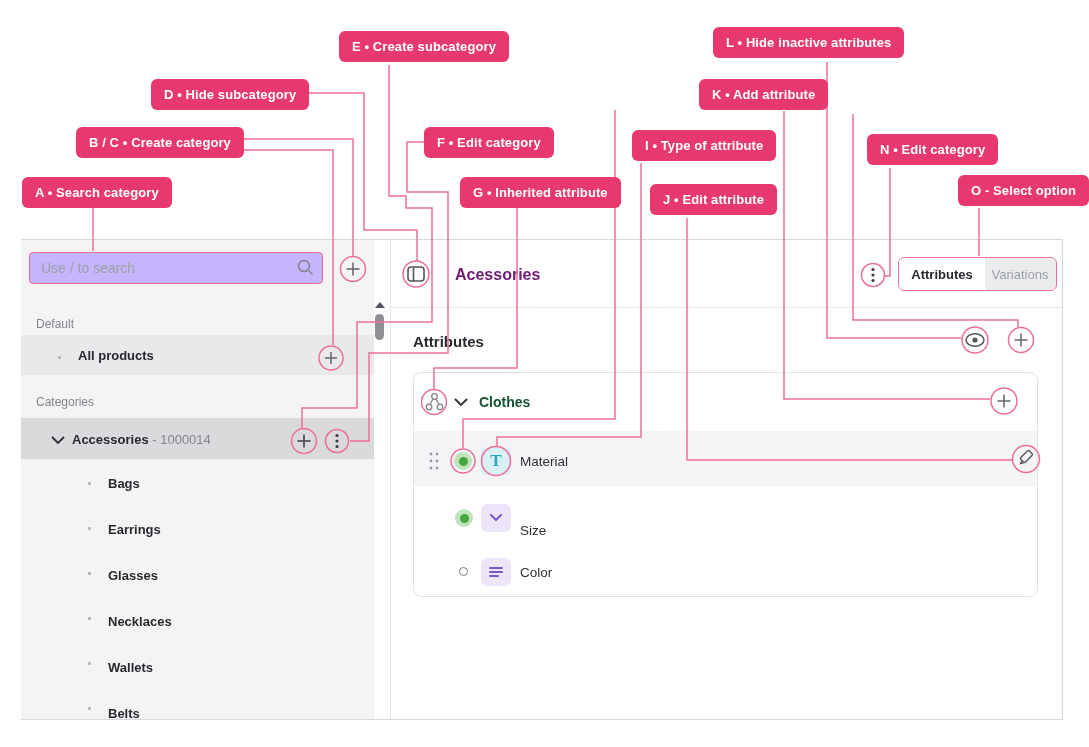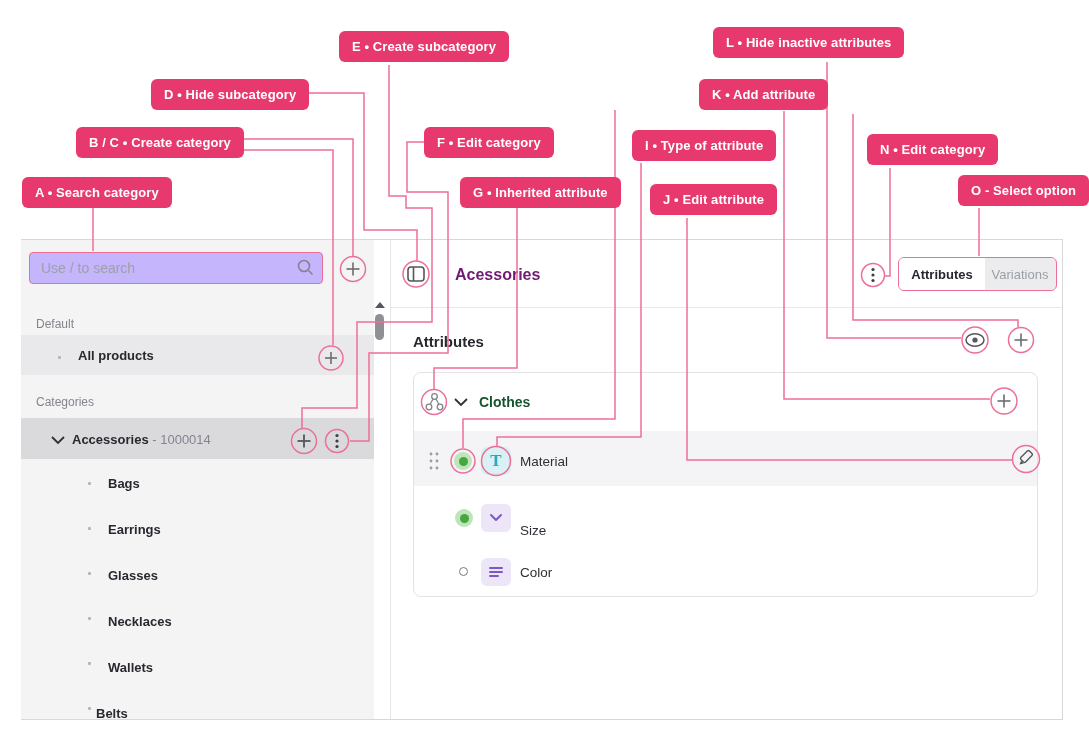--- a/index.html
+++ b/index.html
@@ -79,21 +79,21 @@
   <div class="side-item" style="left:72px;top:432px;">
     <span>Accessories</span>
     <span class="side-code">- 1000014</span>
   </div>
 
   <div class="side-item" style="left:108px;top:476px;">Bags</div>
   <div class="side-item" style="left:108px;top:522px;">Earrings</div>
   <div class="side-item" style="left:108px;top:568px;">Glasses</div>
   <div class="side-item" style="left:108px;top:614px;">Necklaces</div>
   <div class="side-item" style="left:108px;top:660px;">Wallets</div>
-  <div class="side-item" style="left:96px;top:706px;">Belts</div>
+  <div class="side-item" style="left:108px;top:706px;">Belts</div>
 
   <div id="scroll-thumb"></div>
 
   <div class="title">Acessories</div>
   <div id="tabs">
     <div class="tab tab-active">Attributes</div>
     <div class="tab tab-inactive">Variations</div>
   </div>
 
   <div class="section-heading">Attributes</div>

